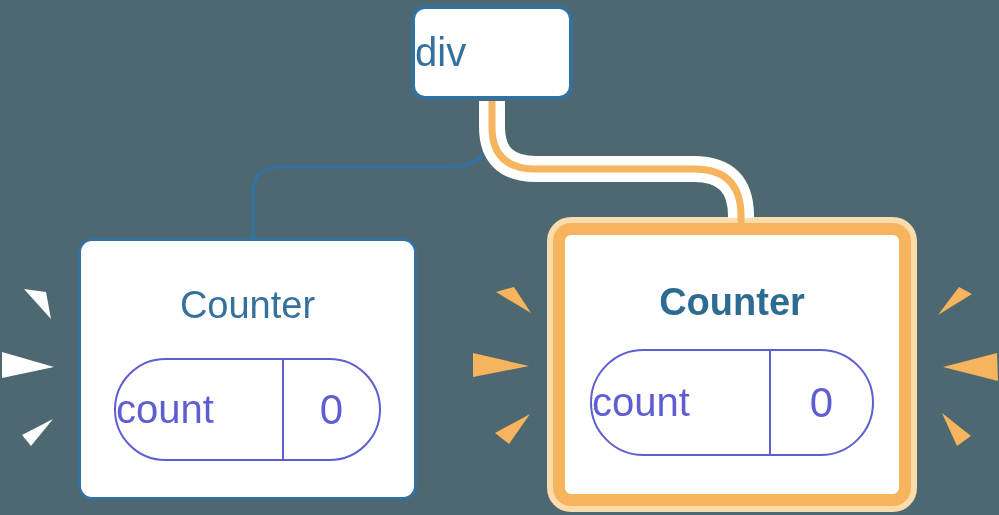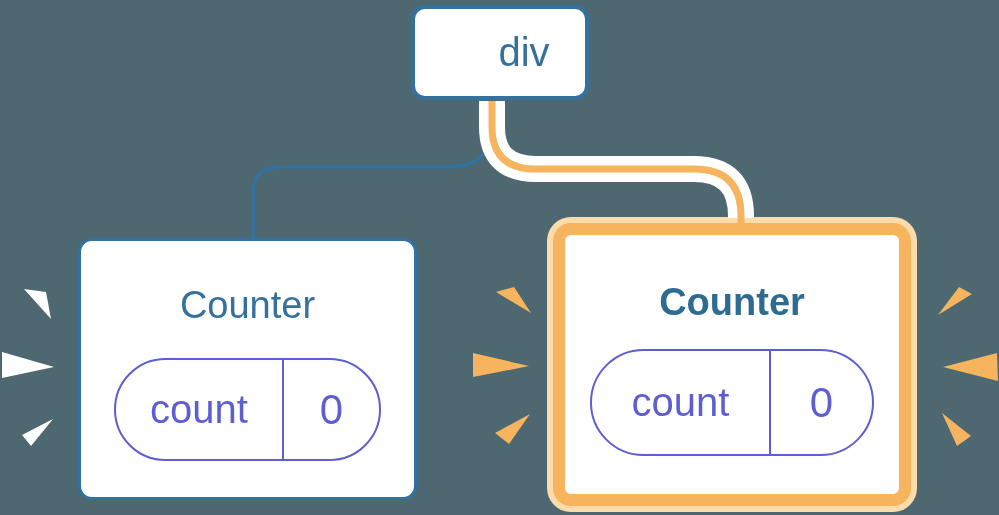--- a/index.html
+++ b/index.html
@@ -5,23 +5,23 @@
   :root{
     --background:#4d6870; --blue:#35719e; --blue_dark:#2d6b93;
     --purple:#5e5ed2; --orange:#f6b45e; --peach:#fcdcab; --card:#ffffff;
   }
   *{box-sizing:border-box; margin:0; padding:0;}
   body{font-family:"Liberation Sans", sans-serif; background:#222;}
   .stage{position:relative; width:999px; height:515px; background:var(--background); overflow:hidden;}
 
   
   .root-node{
-    position:absolute; left:411px; top:5px; width:178px; height:95px;
+    position:absolute; left:411px; top:5px; width:162px; height:95px;
     background:var(--card); border:4px solid var(--blue); border-radius:14px;
-    display:flex; align-items:center; justify-content:center;padding-left:48px;
+    display:flex; align-items:center; 
   }
   .root-node .label{font-size:40px; font-weight:500; color:var(--blue);}
 
   
   .card-left{
     position:absolute; left:78px; top:238px; width:339px; height:262px;
     background:var(--card); border:3px solid var(--blue); border-radius:14px;
     display:flex; flex-direction:column; align-items:center;
   }
   .card-left .title{margin-top:44px; line-height:40px; font-size:38px; font-weight:500; color:var(--blue);}
@@ -35,21 +35,21 @@
     display:flex; flex-direction:column; align-items:center;
   }
   .card-right .title{margin-top:47px; line-height:40px; font-size:38px; font-weight:700; color:var(--blue_dark);}
   .card-right .pill{margin-top:27px; width:284px; height:107px;}
 
   
   .pill{
     border:2px solid var(--purple); border-radius:999px;
     display:flex; align-items:stretch; overflow:hidden; background:var(--card);
   }
-  .pill .key-cell{flex:1.75; display:flex; align-items:center; justify-content:center;
+  .pill .key-cell{flex:1.75; display:flex; align-items:center; 
     border-right:2px solid var(--purple);}
   .pill .val-cell{flex:1; display:flex; align-items:center; justify-content:center;}
   .pill .key{font-size:40px; color:var(--purple);}
   .pill .val{font-size:42px; color:var(--purple);}
 
   
   .overlay{position:absolute; left:0; top:0; width:999px; height:515px; pointer-events:none;}
   .edge-blue{stroke:var(--blue); stroke-width:3.5; fill:none;}
   .edge-casing{stroke:#ffffff; stroke-width:26; fill:none;}
   .edge-core{stroke:var(--orange); stroke-width:7; fill:none;}

